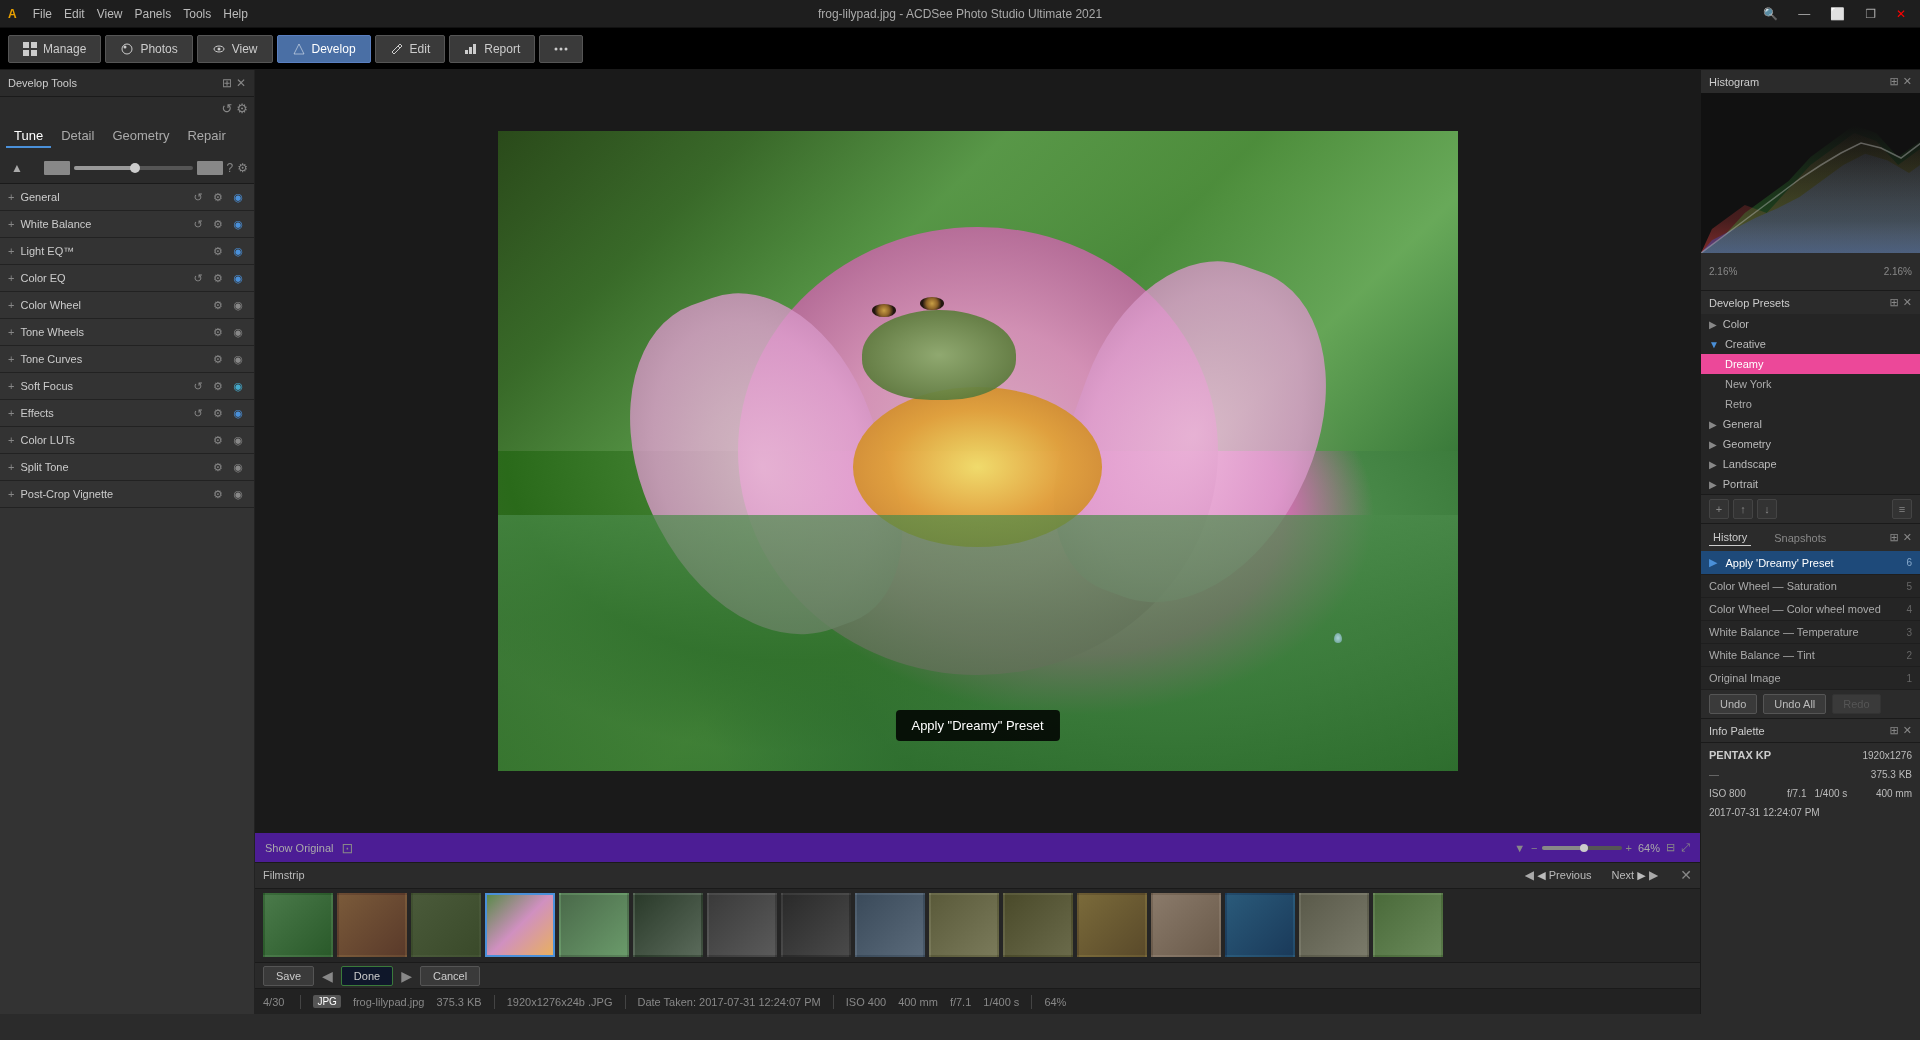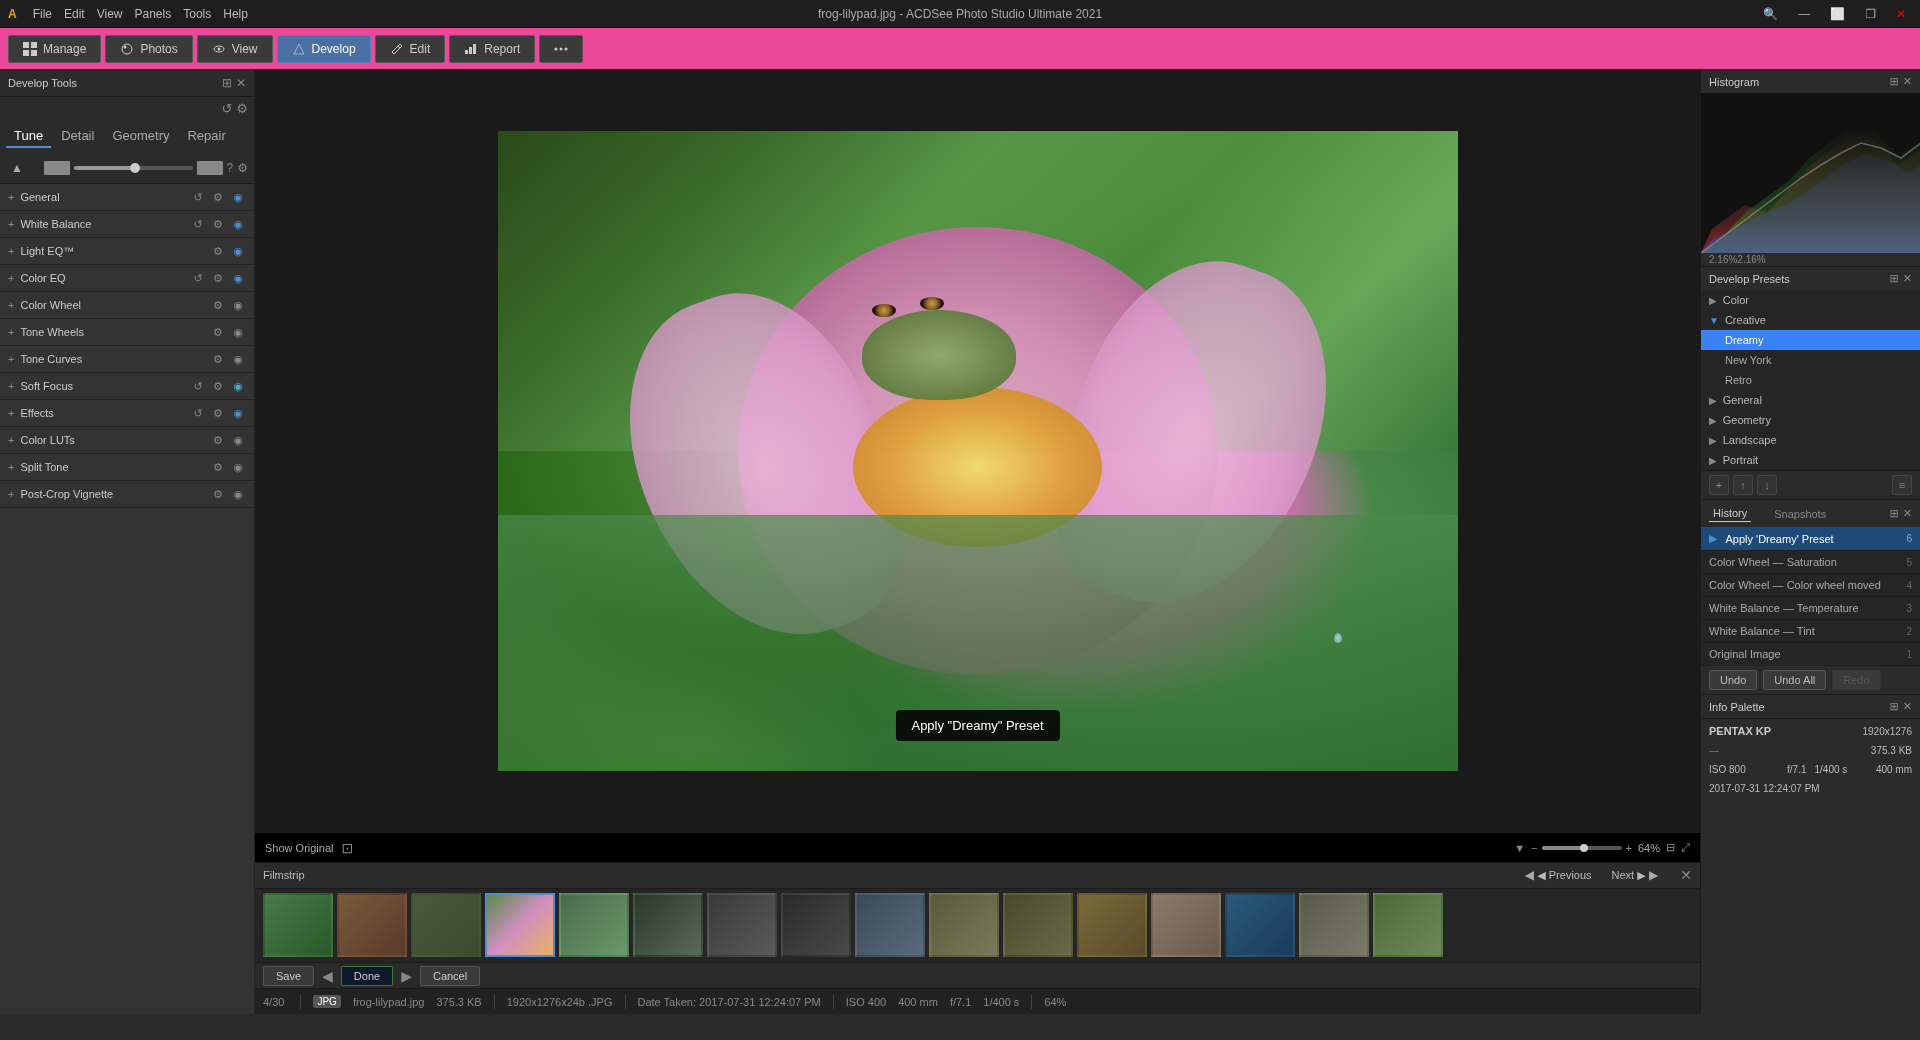--- a/index.html
+++ b/index.html
@@ -9,21 +9,21 @@
     #titlebar { background: #1e1e1e; height: 28px; display: flex; align-items: center; justify-content: space-between; padding: 0 8px; border-bottom: 1px solid #111; }
     #titlebar .app-menu { display: flex; gap: 12px; align-items: center; }
     #titlebar .app-menu span { font-size: 12px; color: #bbb; cursor: pointer; }
     #titlebar .app-menu span:first-child { color: #e8a000; font-weight: bold; margin-right: 4px; }
     #titlebar .title { font-size: 12px; color: #aaa; position: absolute; left: 50%; transform: translateX(-50%); }
     #titlebar .win-controls { display: flex; gap: 8px; align-items: center; }
     #titlebar .win-controls span { font-size: 12px; color: #aaa; cursor: pointer; padding: 2px 6px; }
     #titlebar .win-controls span:last-child { color: #f00; }
 
     
-    #toolbar { background: #ec4899; height: 42px; display: flex; align-items: center; padding: 0 8px; border-bottom: 1px solid #1a1a1a; gap: 4px; }
+    #toolbar { background: #000000; height: 42px; display: flex; align-items: center; padding: 0 8px; border-bottom: 1px solid #1a1a1a; gap: 4px; }
     .toolbar-btn { background: #3a3a3a; border: 1px solid #555; color: #ccc; padding: 4px 14px; font-size: 12px; cursor: pointer; display: flex; align-items: center; gap: 6px; height: 28px; border-radius: 2px; }
     .toolbar-btn.active { background: #4a6fa5; border-color: #5a7fc0; color: #fff; text-align: center; }
     .toolbar-btn svg { width: 14px; height: 14px; fill: currentColor; }
 
     
     #main { display: flex; height: calc(1040px - 28px - 42px - 26px); }
 
     
     #left-panel { width: 255px; background: #333; border-right: 1px solid #222; display: flex; flex-direction: column; overflow: hidden; }
     #develop-tools-header { background: #2b2b2b; padding: 6px 8px; display: flex; align-items: center; justify-content: space-between; border-bottom: 1px solid #1a1a1a; }
@@ -45,50 +45,50 @@
     .small-icon { width: 16px; height: 16px; display: flex; align-items: center; justify-content: center; color: #888; font-size: 11px; cursor: pointer; }
     .small-icon.blue { color: #4a90d9; }
     .small-icon.cyan { color: #4ac; }
 
     
     #center { flex: 1; background: #1a1a1a; display: flex; flex-direction: column; position: relative; overflow: hidden; }
     #image-area { flex: 1; display: flex; align-items: center; justify-content: center; position: relative; overflow: hidden; }
     .tooltip-box { position: absolute; bottom: 30px; left: 50%; transform: translateX(-50%); background: rgba(0,0,0,0.85); color: #fff; padding: 8px 16px; border-radius: 4px; font-size: 13px; white-space: nowrap; }
 
     
-    #image-bottom { background: #000000; height: 30px; display: flex; align-items: center; padding: 0 10px; gap: 24px; border-top: 1px solid #1a1a1a; font-size: 11px; color: #999; justify-content: space-between; }
+    #image-bottom { background: #4c1d95; height: 30px; display: flex; align-items: center; padding: 0 10px; gap: 24px; border-top: 1px solid #1a1a1a; font-size: 11px; color: #999; justify-content: space-between; }
     #image-bottom .left-controls { display: flex; align-items: center; gap: 8px; }
     #image-bottom .right-controls { display: flex; align-items: center; gap: 6px; }
     .zoom-info { color: #aaa; }
     .hint-text { flex: 1; text-align: center; color: #888; font-size: 11px; }
 
     
     #right-panel { width: 220px; background: #2b2b2b; border-left: 1px solid #1a1a1a; display: flex; flex-direction: column; overflow: hidden; }
 
     
     #histogram { border-bottom: 1px solid #1a1a1a; }
     #histogram-header { background: #2b2b2b; padding: 5px 8px; display: flex; align-items: center; justify-content: space-between; }
     #histogram-header span { font-size: 11px; color: #ccc; }
     #histogram-canvas { height: 160px; background: #1a1a1a; position: relative; overflow: hidden; }
     .hist-line-r { position: absolute; bottom: 0; left: 0; right: 0; height: 100%; background: linear-gradient(180deg, transparent 20%, rgba(200,60,60,0.3) 80%, rgba(200,60,60,0.6) 100%); clip-path: polygon(0% 100%, 5% 85%, 10% 80%, 20% 70%, 30% 75%, 40% 60%, 50% 45%, 60% 35%, 70% 25%, 80% 30%, 90% 45%, 100% 35%, 100% 100%); }
     .hist-line-g { position: absolute; bottom: 0; left: 0; right: 0; height: 100%; background: linear-gradient(180deg, transparent 20%, rgba(60,180,60,0.3) 80%, rgba(60,180,60,0.5) 100%); clip-path: polygon(0% 100%, 10% 90%, 20% 75%, 30% 65%, 40% 55%, 50% 40%, 60% 30%, 70% 20%, 80% 25%, 90% 40%, 100% 30%, 100% 100%); }
     .hist-line-b { position: absolute; bottom: 0; left: 0; right: 0; height: 100%; background: linear-gradient(180deg, transparent 20%, rgba(60,80,200,0.3) 80%, rgba(60,80,200,0.5) 100%); clip-path: polygon(0% 100%, 5% 92%, 15% 85%, 25% 78%, 35% 72%, 45% 65%, 55% 55%, 65% 45%, 75% 38%, 85% 42%, 95% 50%, 100% 45%, 100% 100%); }
-    .hist-values { padding: 1px 8px; display: flex; font-size: 10px; color: #888; }
+    .hist-values { padding: 13px 8px; display: flex; justify-content: space-between; font-size: 10px; color: #888; }
 
     
     #presets-panel { border-bottom: 1px solid #1a1a1a; flex-shrink: 0; }
     #presets-header { background: #2b2b2b; padding: 5px 8px; display: flex; align-items: center; justify-content: space-between; cursor: pointer; }
     #presets-header span { font-size: 11px; color: #ccc; }
     .presets-list { background: #252525; }
     .preset-group { }
     .preset-group-header { display: flex; align-items: center; padding: 4px 8px; cursor: pointer; }
     .preset-group-arrow { color: #888; margin-right: 6px; font-size: 10px; }
     .preset-group-label { font-size: 11px; color: #bbb; }
     .preset-item { padding: 4px 8px 4px 24px; font-size: 11px; color: #aaa; cursor: pointer; }
-    .preset-item.active { background: #3b82f6; color: #fff; }
+    .preset-item.active { background: #ec4899; color: #fff; }
 
     
     #history-panel { flex-shrink: 0; border-bottom: 1px solid #1a1a1a; }
     #history-header { background: #2b2b2b; padding: 5px 8px; display: flex; align-items: center; justify-content: space-between; }
     .history-tabs { display: flex; gap: 19px; align-items: center; }
     .history-tab { font-size: 11px; color: #888; cursor: pointer; padding: 2px 4px; }
     .history-tab.active { color: #ccc; border-bottom: 1px solid #ccc; }
     .history-controls-right { display: flex; gap: 4px; }
     .history-list { background: #252525; }
     .history-item { display: flex; align-items: center; justify-content: space-between; padding: 5px 8px; cursor: pointer; border-bottom: 1px solid #1e1e1e; }

